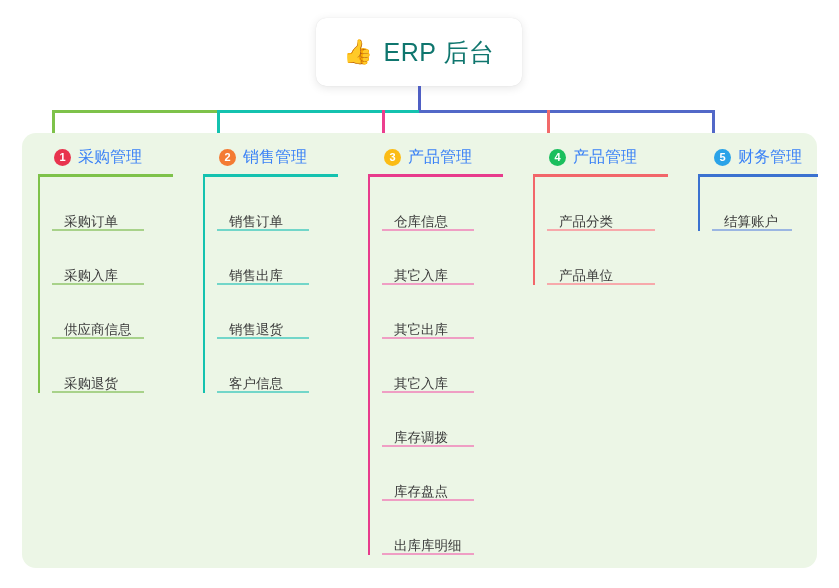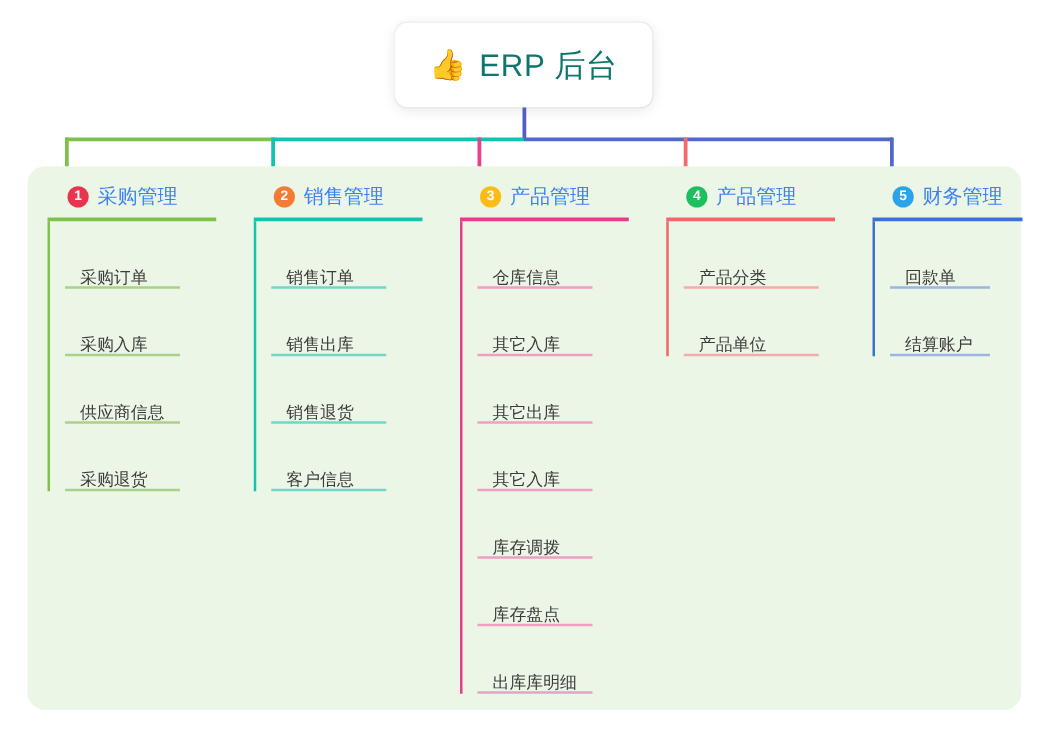--- a/index.html
+++ b/index.html
@@ -271,22 +271,18 @@
     </div>
     <div class="column" style="left: 698px; width: 120px;">
       <div class="col-head">
         <span class="badge" style="background: rgb(42, 163, 232);">5</span>
         <span class="col-title">财务管理</span>
       </div>
       <div class="col-underline" style="background: rgb(59, 114, 208); width: 120px;"></div>
       <div class="items">
         <div class="spine" style="background: rgb(59, 114, 208);"></div>
         <div class="leaf">
-          <span class="leaf-label">回款单</span>
-          <div class="leaf-underline" style="background: rgb(155, 182, 226); width: 80px;"></div>
-        </div>
-        <div class="leaf">
           <span class="leaf-label">结算账户</span>
           <div class="leaf-underline" style="background: rgb(155, 182, 226); width: 80px;"></div>
         </div>
       </div>
     </div>
   </div>
 
 </body></html>

